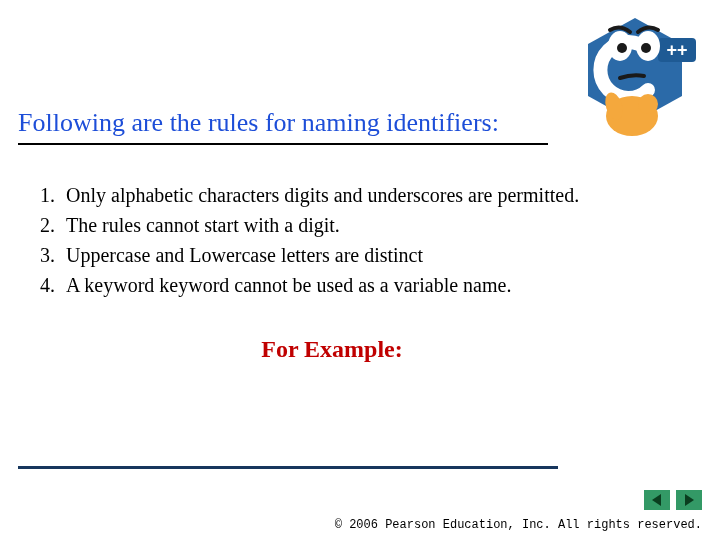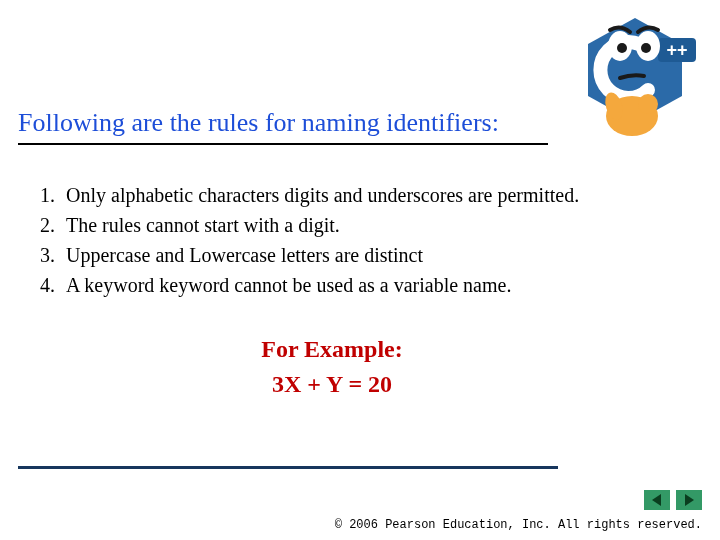--- a/index.html
+++ b/index.html
@@ -121,21 +121,20 @@
 
 <ol class="list">
   <li>Only alphabetic characters digits and underscores are permitted.</li>
   <li>The rules cannot start with a digit.</li>
   <li>Uppercase and Lowercase letters are distinct</li>
   <li>A keyword keyword cannot be used as a variable name.</li>
 </ol>
 
 <div class="example">
   <div>For Example:</div>
-  <div>3X + Y = 20</div>
 </div>
 
 <div class="divider"></div>
 
 <div class="nav">
   <div class="nav-btn">
     <svg width="14" height="14" viewBox="0 0 14 14">
       <polygon points="11,1 11,13 2,7" fill="#0a3d1f"></polygon>
     </svg>
   </div>

